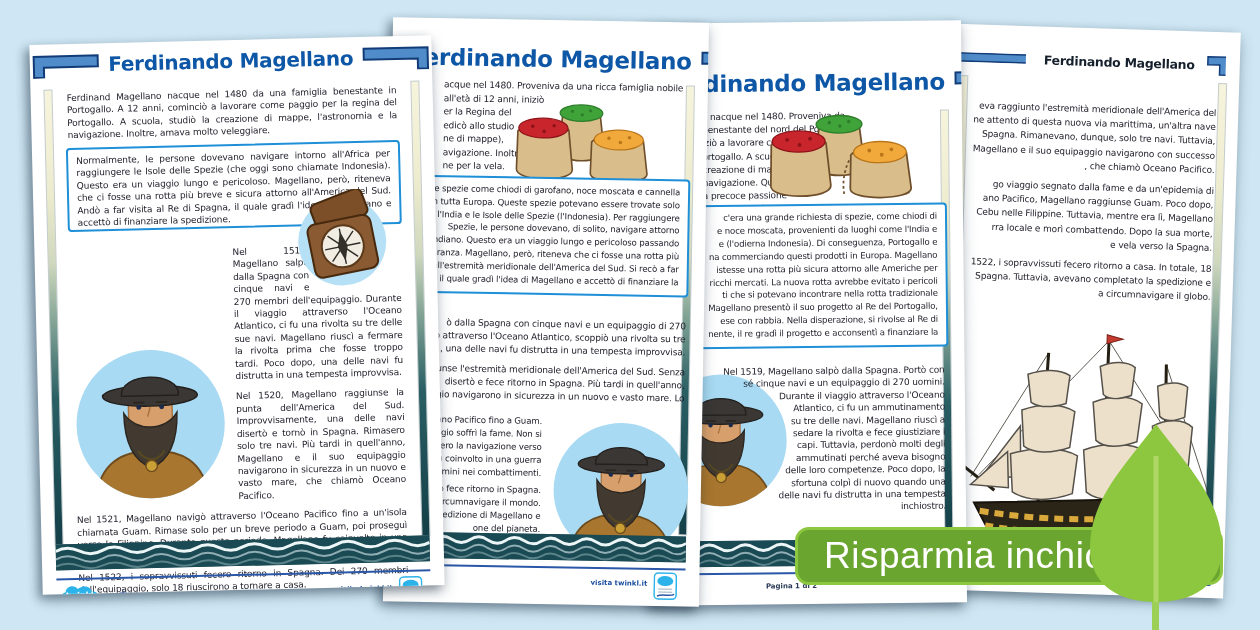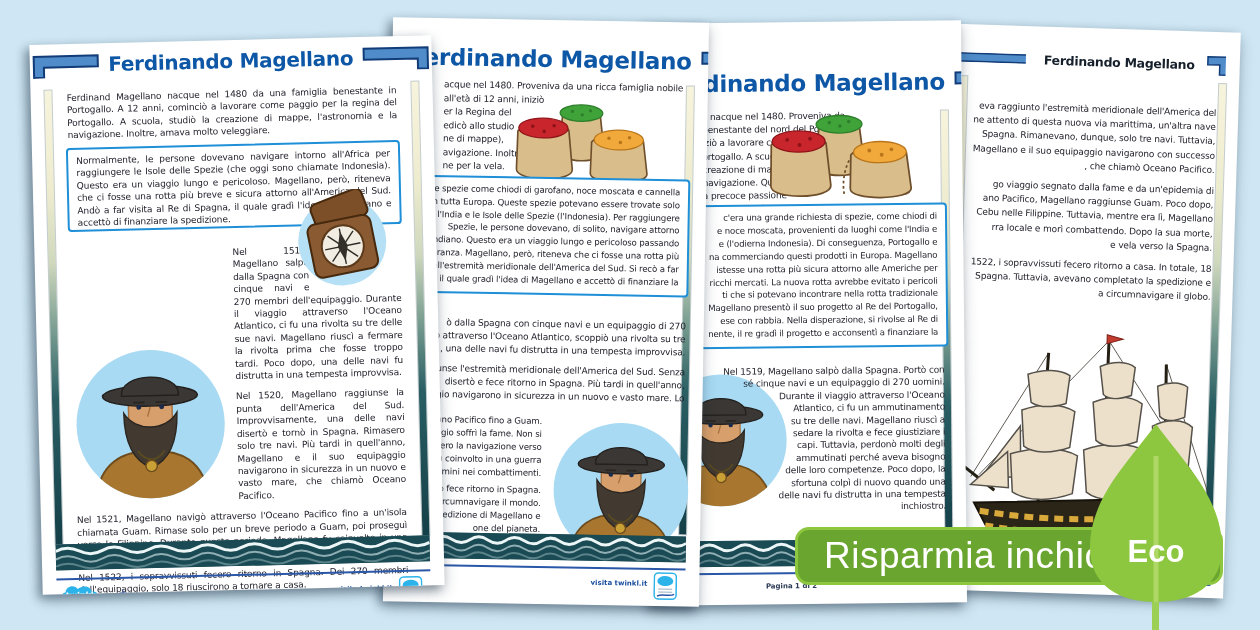--- a/index.html
+++ b/index.html
@@ -412,15 +412,14 @@
   </div>
 
   <div class="banner" style="background: rgb(106, 166, 47); border-color: rgb(141, 198, 63);">
     <div class="banner-label">Risparmia inchiostro</div>
   </div>
   <div class="leaf-stem"></div>
   <svg class="leaf" viewBox="0 0 142 184">
     <path d="M71,4 C100,44 137,78 137,128 C137,166 107,182 71,182 C35,182 5,166 5,128 C5,78 42,44 71,4 Z" fill="#8dc63f" style="fill: rgb(141, 198, 63);"></path>
     <line x1="71" y1="36" x2="71" y2="182" stroke="#aed766" stroke-width="5"></line>
   </svg>
-  <div class="eco-label">Eco</div>
 
 </div>
 
 </body></html>

